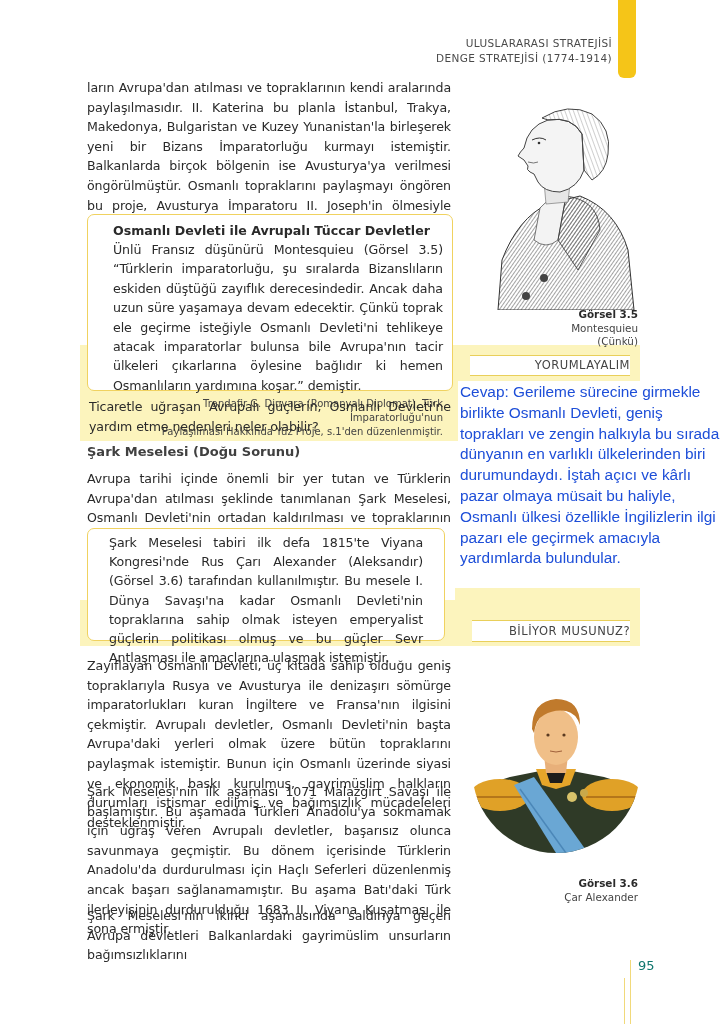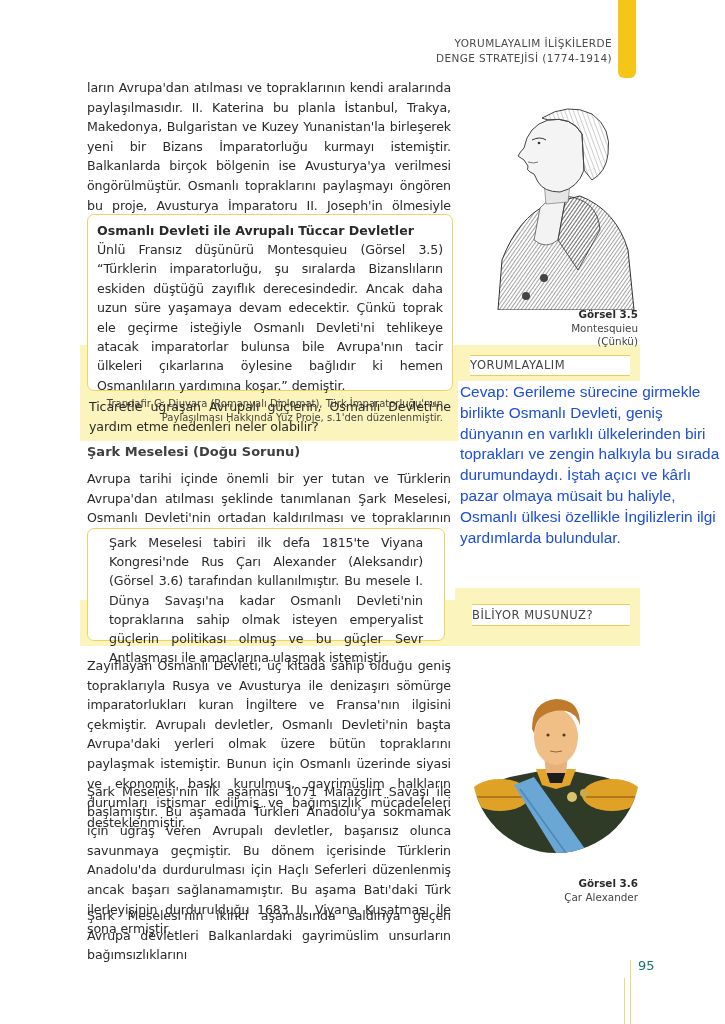--- a/index.html
+++ b/index.html
@@ -19,50 +19,50 @@
     font-size: 10.5px; line-height: 15px; letter-spacing: 0.4px; color: #4a4a4a;
   }
   .body-text {
     font-size: 12.6px; line-height: 19.6px; text-align: justify;
     text-align-last: left; color: #2a2a2a; letter-spacing: -0.1px;
   }
   .para { margin: 0; }
   .yellow-panel { background: #fcf4bd; }
   .quote-box {
     border: 1.5px solid #f0d260; border-radius: 7px; background: #ffffff;
-    box-sizing: border-box; padding: 6px 9px 4px 9px;
+    box-sizing: border-box; padding: 6px 9px 4px 25px;
   }
   .quote-title { font-weight: bold; font-size: 12.6px; line-height: 19px; color: #2a2a2a; }
   .quote-source {
     font-size: 10px; line-height: 14px; text-align: right; color: #444;
     margin-top: 2px;
   }
   .section-heading { font-weight: bold; font-size: 13px; color: #404040; }
   .label-box {
     background: #ffffff; border-top: 1.5px solid #e9cf5a; border-bottom: 1.5px solid #e9cf5a;
-    text-align: left; font-size: 11.5px; letter-spacing: 0.5px; color: #444;
+    text-align: right; font-size: 11.5px; letter-spacing: 0.5px; color: #444;
     box-sizing: border-box;
   }
   .answer {
     font-family: "Liberation Sans", "DejaVu Sans", sans-serif;
     color: #1d4ed8; font-size: 15.4px; line-height: 20.8px; white-space: nowrap;
   }
   .caption { text-align: right; font-size: 10.4px; line-height: 13.5px; color: #444; }
   .caption b { color: #2a2a2a; }
   .page-num { font-size: 13px; color: #0f766e; }
   .vline { background: #f1d97a; width: 1px; }
   svg { display: block; }
 </style>
 </head>
 <body>
 
 <div class="abs tab-marker"></div>
 
 <div class="abs running-head">
-  <div>YORUMLAYALIM İLİŞKİLERDE</div>
+  <div>ULUSLARARASI STRATEJİSİ</div>
   <div>DENGE STRATEJİSİ (1774-1914)</div>
 </div>
 
 <div class="abs yellow-panel" style="left:455px; top:345px; width:185px; height:36px;"></div>
 <div class="abs yellow-panel" style="left:80px; top:345px; width:378px; height:96px;"></div>
 
 <div class="abs yellow-panel" style="left:455px; top:588px; width:185px; height:58px;"></div>
 <div class="abs yellow-panel" style="left:80px; top:600px; width:378px; height:46px;"></div>
 
 <div class="abs body-text" style="left:87px; top:78px; width:364px;">
@@ -129,29 +129,30 @@
   <div><b>Görsel 3.5</b></div>
   <div>Montesquieu</div>
   <div>(Çünkü)</div>
 </div>
 
 <div class="abs label-box" style="left:470px; top:355px; width:160px; height:21px; line-height:19px;">YORUMLAYALIM</div>
 
 <div class="abs answer" style="left:460px; top:382px;">
   <div>Cevap: Gerileme sürecine girmekle</div>
   <div>birlikte Osmanlı Devleti, geniş</div>
+  <div>toprakları ve zengin halkıyla bu sırada</div>
   <div>dünyanın en varlıklı ülkelerinden biri</div>
-  <div>toprakları ve zengin halkıyla bu sırada</div>
   <div>durumundaydı. İştah açıcı ve kârlı</div>
   <div>pazar olmaya müsait bu haliyle,</div>
   <div>Osmanlı ülkesi özellikle İngilizlerin ilgi</div>
+  <div>pazarı ele geçirmek amacıyla</div>
   <div>yardımlarda bulundular.</div>
 </div>
 
-<div class="abs label-box" style="left:472px; top:604px; width:158px; height:22px; line-height:20px;">BİLİYOR MUSUNUZ?</div>
+<div class="abs label-box" style="left:472px; top:620px; width:158px; height:22px; line-height:20px;">BİLİYOR MUSUNUZ?</div>
 
 <div class="abs" style="left:470px; top:685px; width:172px; height:168px;">
   <svg width="172" height="168" viewBox="0 0 172 168">
     <defs>
       <clipPath id="circ">
           <circle cx="86" cy="84" r="84"></circle>
         </clipPath>
     </defs>
     <g clip-path="url(#circ)">
       <rect width="172" height="168" fill="#ffffff"></rect>

